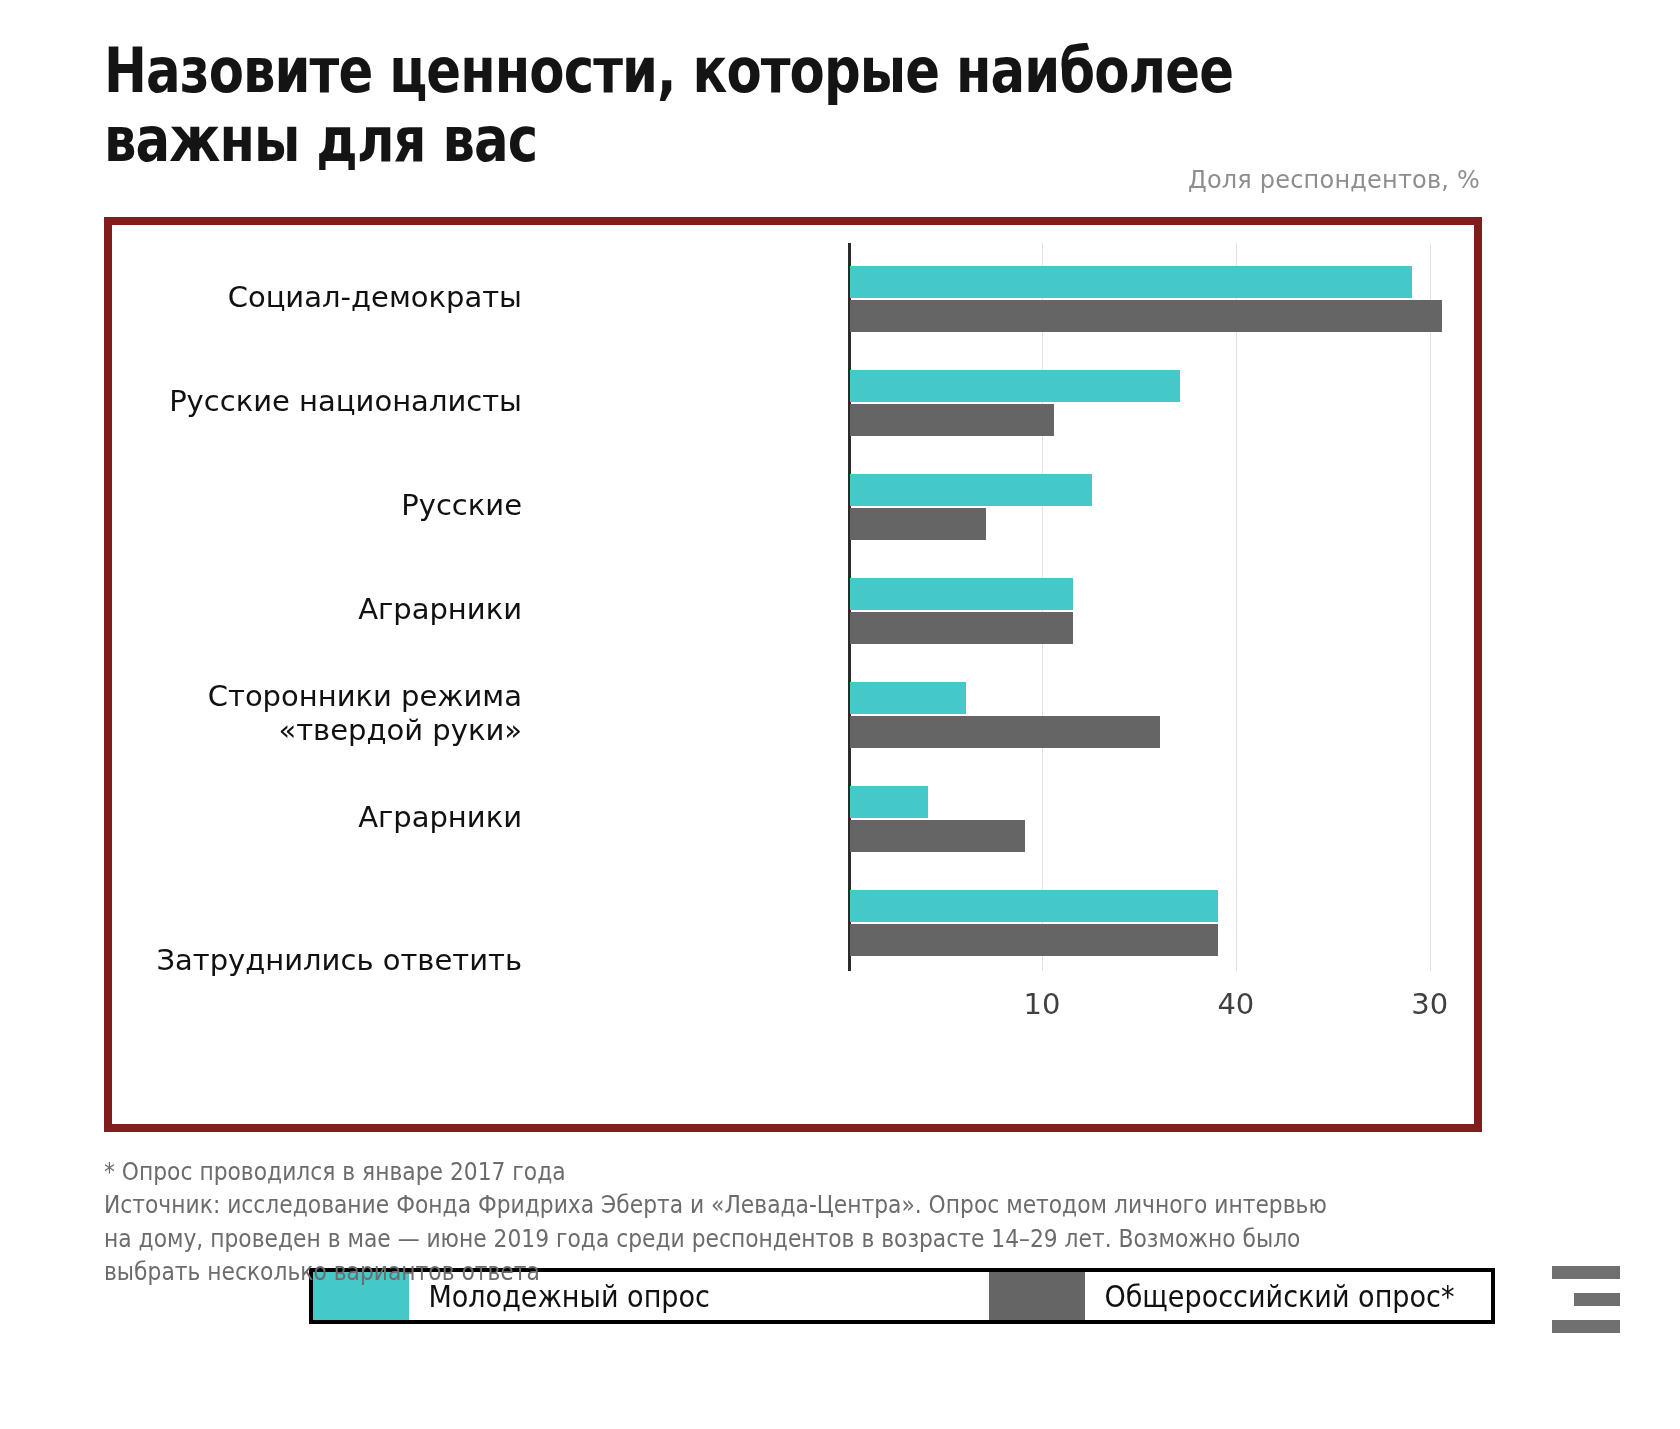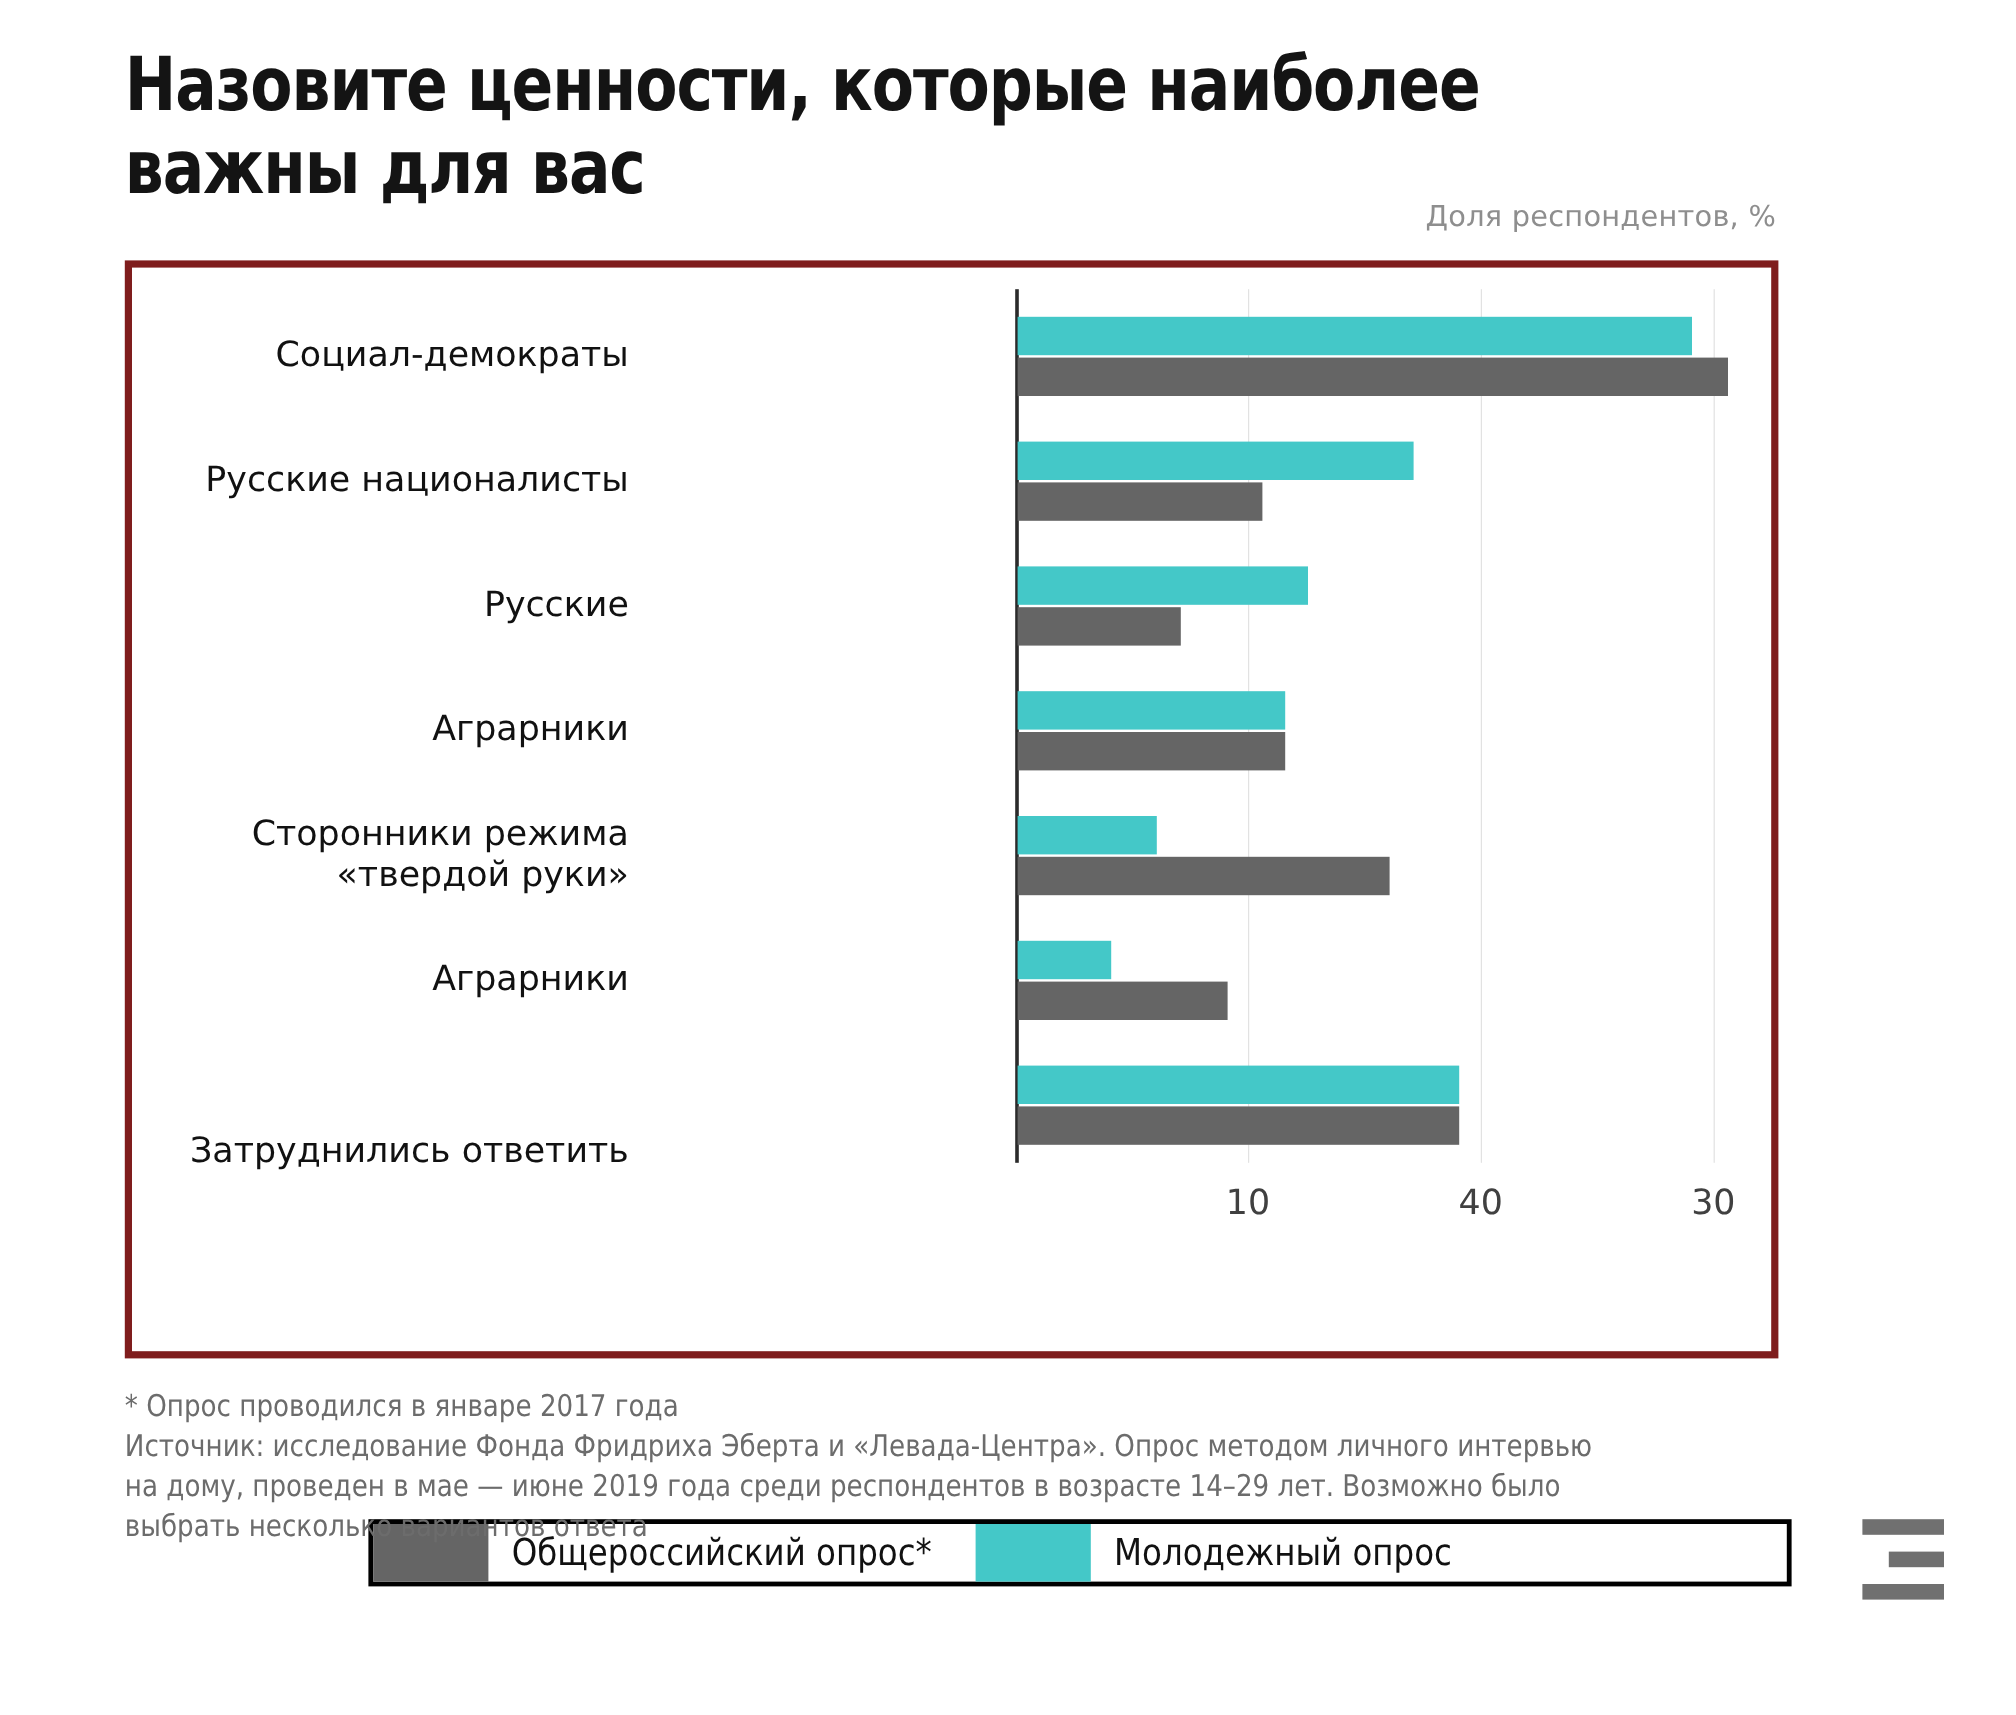--- a/index.html
+++ b/index.html
@@ -30,21 +30,21 @@
     font-size:24px;
     color:#8e8e8e;
     font-family:"DejaVu Sans","Liberation Sans",sans-serif;
     letter-spacing:0.2px;
   }
   
   #frame{
     position:absolute;
     left:104px; top:217px;
     width:1378px; height:915px;
-    border:6px solid #7f1d1d;
+    border:8px solid #7f1d1d;
     box-sizing:border-box;
     background:#fff;
   }
   #axisline{
     position:absolute;
     left:736px; top:18px;
     width:3px; height:728px;
     background:#2b2b2b;
   }
   .gridline{
@@ -167,27 +167,27 @@
       <div class="catlabel" style="top: 575px;">Аграрники</div>
       <div class="catlabel" style="top: 718px;">Затруднились ответить</div>
     </div>
   <div id="ticks">
       <div class="ticklabel" style="left: 929.939px;">10</div>
       <div class="ticklabel" style="left: 1123.88px;">40</div>
       <div class="ticklabel" style="left: 1317.82px;">30</div>
     </div>
 
   <div id="legend">
+    <div class="seg first">
+      <div class="legend-swatch a"></div>
+      <div class="legend-text">Молодежный опрос</div>
+    </div>
     <div class="seg second">
       <div class="legend-swatch b"></div>
       <div class="legend-text">Общероссийский опрос*</div>
-    </div>
-    <div class="seg first">
-      <div class="legend-swatch a"></div>
-      <div class="legend-text">Молодежный опрос</div>
     </div>
   </div>
 </div>
 
 <div id="notes">
   <div class="ln">* Опрос проводился в январе 2017 года</div>
   <div class="ln">Источник: исследование Фонда Фридриха Эберта и «Левада-Центра». Опрос методом личного интервью</div>
   <div class="ln">на дому, проведен в мае — июне 2019 года среди респондентов в возрасте 14–29 лет. Возможно было</div>
   <div class="ln">выбрать несколько вариантов ответа</div>
 </div>

